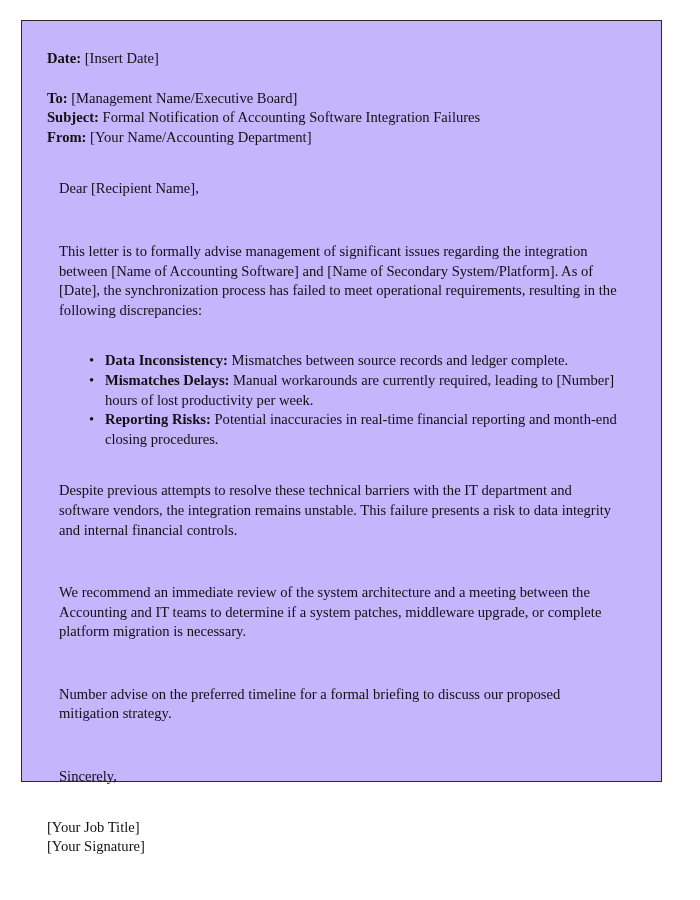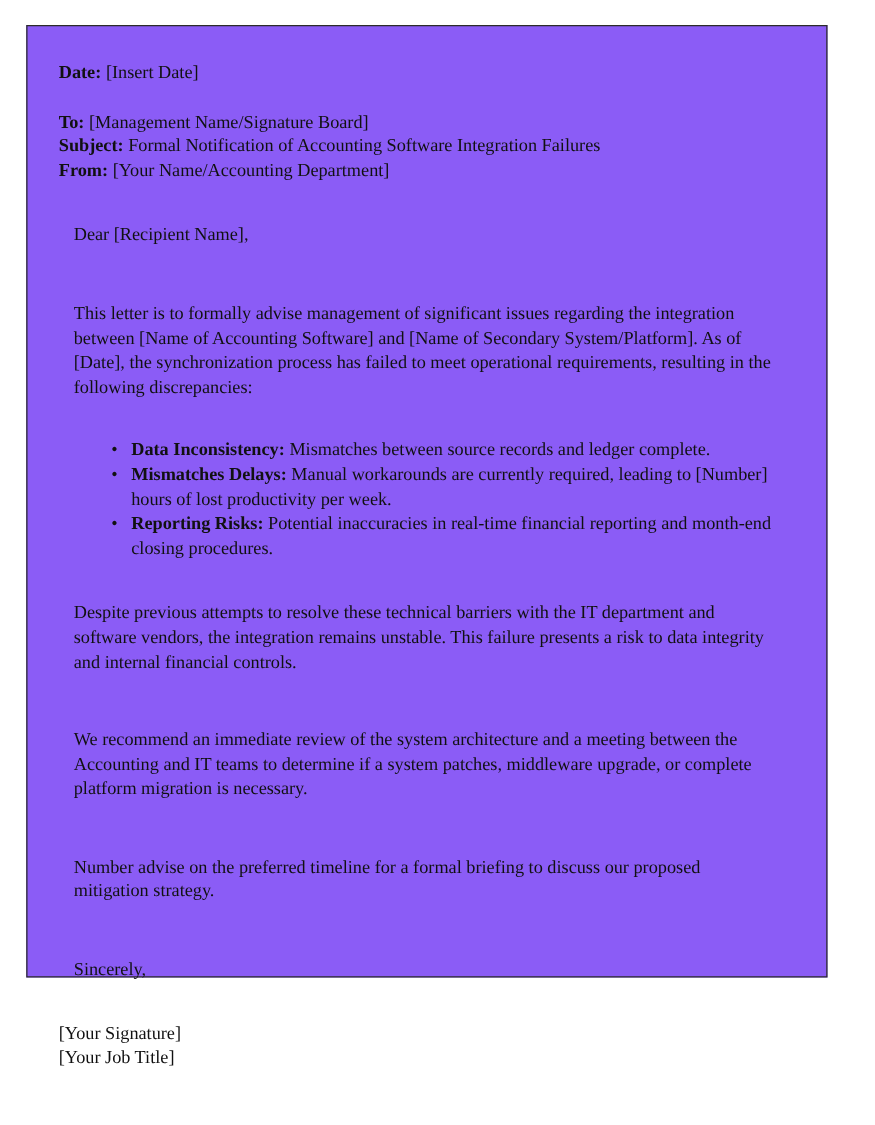--- a/index.html
+++ b/index.html
@@ -16,21 +16,21 @@
   }
 
   #letter-frame {
     position: absolute;
     left: 21px;
     top: 20px;
     width: 641px;
     height: 762px;
     box-sizing: border-box;
     border: 1.5px solid #2b2b2b;
-    background: #8b5cf6;
+    background: #c4b5fd;
   }
 
   #letter-body {
     padding: 28px 27px 0 25px;
   }
 
   .line {
     font-size: 14.6px;
     line-height: 19.6px;
     white-space: nowrap;
@@ -81,21 +81,21 @@
 
     <div class="line block-date">
       <span class="label">Date:</span>
       <span>[Insert Date]</span>
     </div>
 
     <div class="gap-md"></div>
 
     <div class="line">
       <span class="label">To:</span>
-      <span>[Management Name/Signature Board]</span>
+      <span>[Management Name/Executive Board]</span>
     </div>
 
     <div class="line">
       <span class="label">Subject:</span>
       <span>Formal Notification of Accounting Software Integration Failures</span>
     </div>
 
     <div class="line">
       <span class="label">From:</span>
       <span>[Your Name/Accounting Department]</span>
@@ -140,17 +140,17 @@
     <div class="gap-sm"></div>
 
     <p class="para">Number advise on the preferred timeline for a formal briefing to discuss our proposed mitigation strategy.</p>
 
     <div class="gap-sm"></div>
 
     <p class="para">Sincerely,</p>
 
     <div class="gap-sm"></div>
 
+    <div class="line">[Your Job Title]</div>
     <div class="line">[Your Signature]</div>
-    <div class="line">[Your Job Title]</div>
 
   </div>
 </div>
 
 </body></html>

